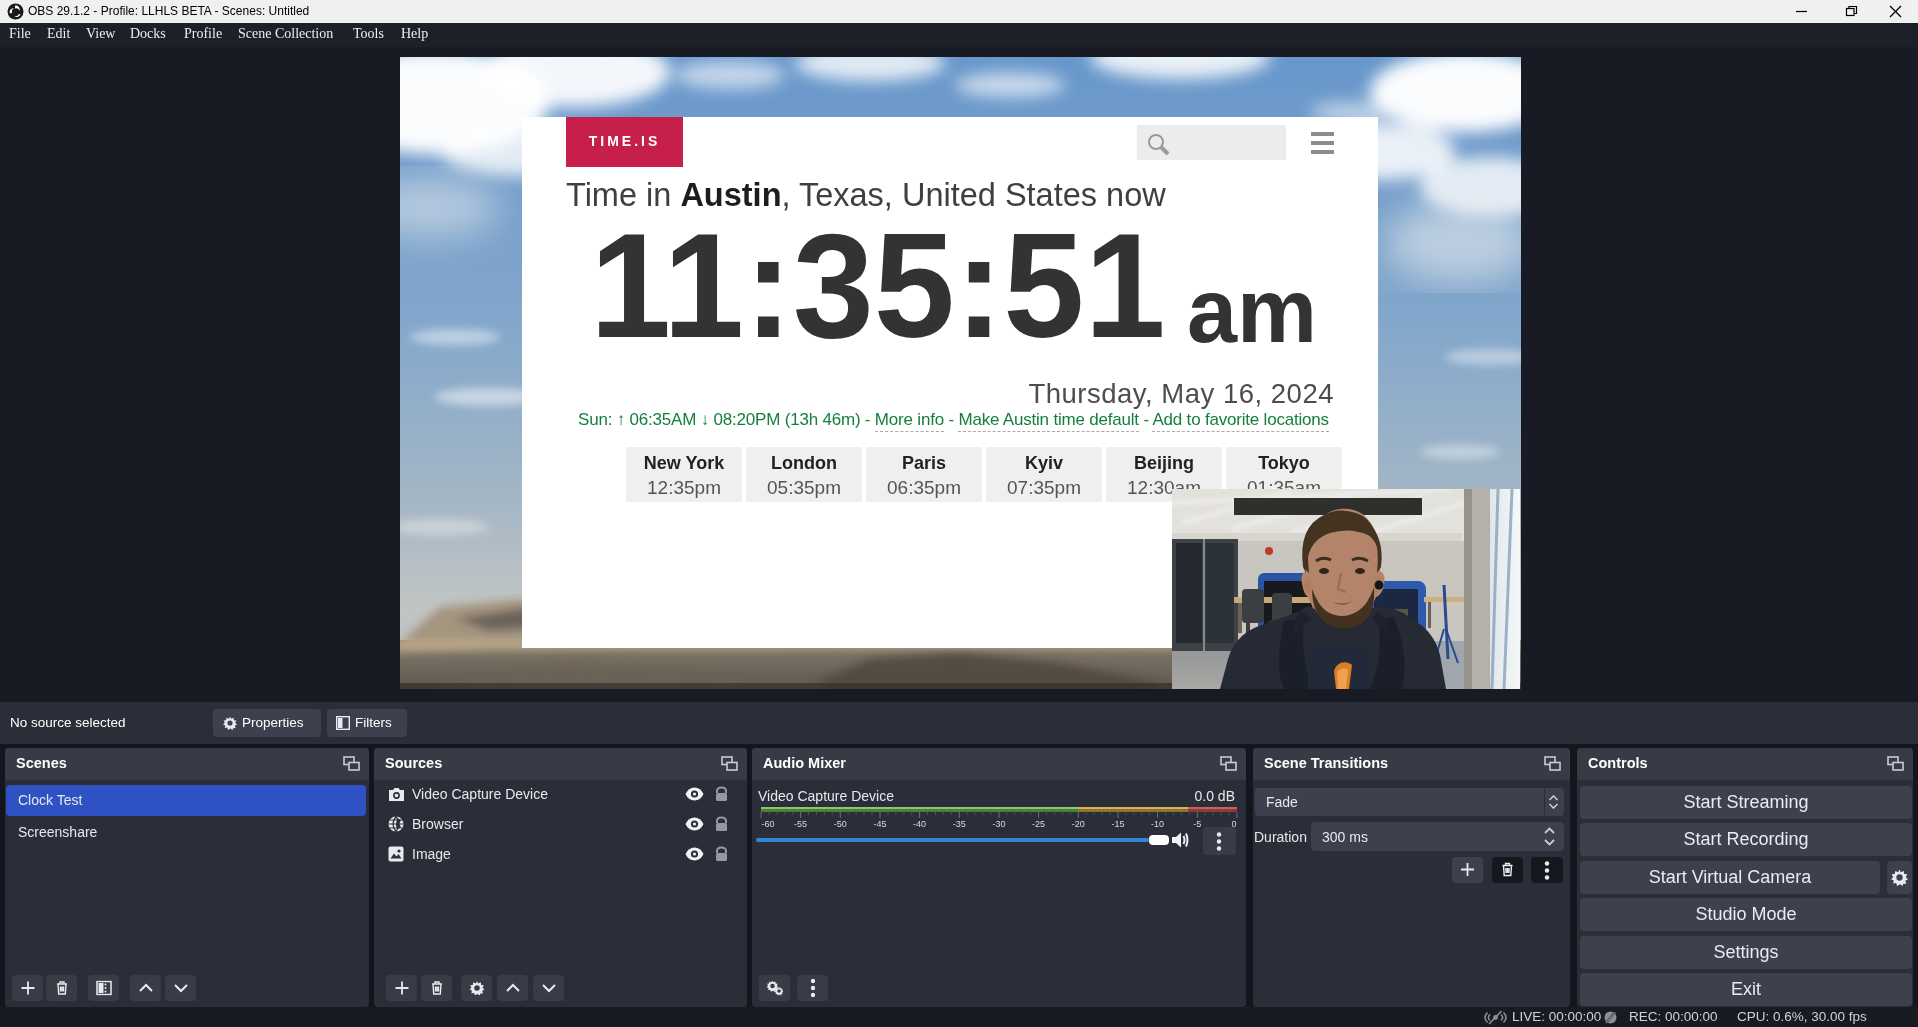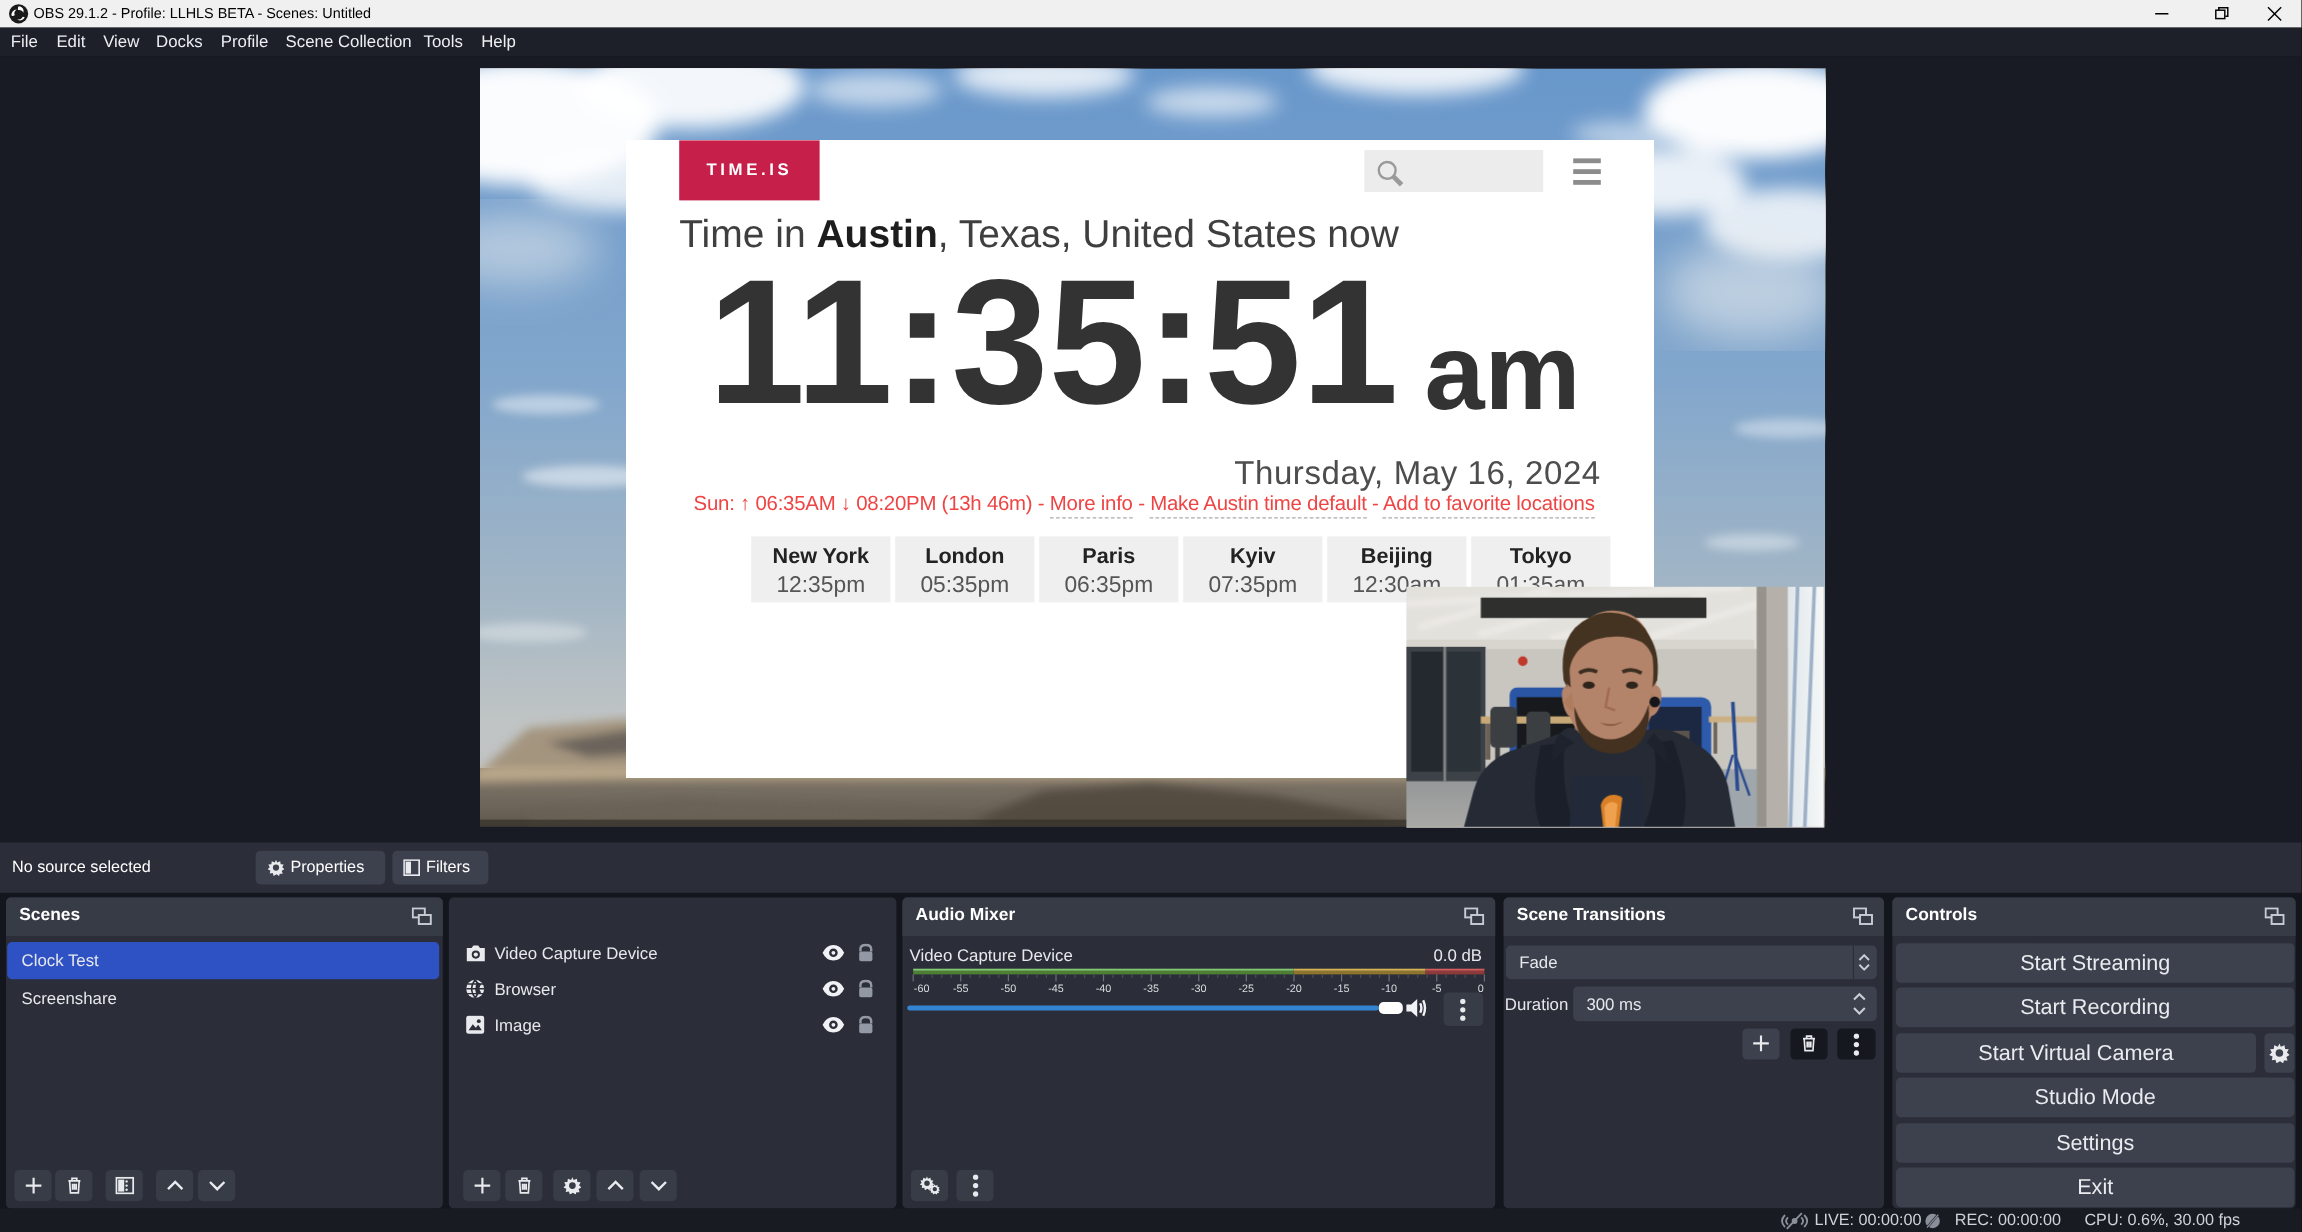--- a/index.html
+++ b/index.html
@@ -4,39 +4,39 @@
 <style>
   * { margin:0; padding:0; box-sizing:border-box; }
   html,body { width:1918px; height:1027px; overflow:hidden; background:#14161d; }
   body { font-family:"Liberation Sans", sans-serif; position:relative; }
   .abs { position:absolute; }
 
   
   #titlebar { left:0; top:0; width:1918px; height:23px; background:#f0f0f0; }
   #titletext { left:28px; top:4px; font-size:12px; color:#000; }
   
-  #menubar { left:0; top:23px; width:1918px; height:24px; background:#1d2028; }
+  #menubar { left:0; top:23px; width:1918px; height:24px; background:#1d2028;font-family:Liberation Serif, serif; }
   .mitem { position:absolute; top:3px; font-size:14px; color:#eceef2; }
 
   
   #preview { left:0; top:47px; width:1918px; height:655px; background:#181b23; }
   #video { left:400px; top:10px; width:1121px; height:632px; }
 
   
   #card { left:122px; top:60px; width:856px; height:531px; background:#fff; color:#333; }
   #redbox { left:44px; top:0px; width:117px; height:50px; background:#c51f4a; }
   #redbox span { position:absolute; left:0; right:0; top:16px; text-align:center; color:#fff; font-size:14px; font-weight:bold; letter-spacing:3px; }
   #searchbox { left:615px; top:8px; width:149px; height:35px; background:#ececec; }
   #burger div { position:absolute; left:789px; width:23px; height:4px; background:#8c8c8c; }
   #heading { left:44px; top:62px; font-size:32.5px; line-height:1; color:#3f3f3f; white-space:nowrap; letter-spacing:0; }
   #heading b { color:#1d1d1d; }
   #clock { left:68px; top:95px; font-size:148px; line-height:1; font-weight:bold; color:#333; white-space:nowrap; transform:scaleX(0.985); transform-origin:0 0; }
   #ampm { left:665px; top:149px; font-size:90px; line-height:1; font-weight:bold; color:#333; }
   #date { left:0; top:263px; width:812px; text-align:right; font-size:27.5px; line-height:1; color:#4d4d4d; letter-spacing:0.5px; }
-  #sunline { left:56px; top:294px; font-size:17px; letter-spacing:-0.2px; line-height:1; color:#ef4444; white-space:nowrap; }
+  #sunline { left:56px; top:294px; font-size:17px; letter-spacing:-0.2px; line-height:1; color:#15803d; white-space:nowrap; }
   #sunline .lnk { border-bottom:1.5px dashed #aaa; padding-bottom:2px; }
   .citybox { position:absolute; top:330px; width:116px; height:55px; background:#efefef; text-align:center; }
   .citybox .cn { font-size:18px; font-weight:bold; color:#222; margin-top:6px; }
   .citybox .ct { font-size:19px; color:#555; margin-top:3px; }
 
   
   #webcam { left:772px; top:432px; width:348px; height:200px; overflow:hidden; }
 
   
   #toolbar { left:0; top:702px; width:1918px; height:42px; background:#2b2e38; }
@@ -347,20 +347,27 @@
         </svg>
       </div>
     <div class="ibtn" style="left:160px">
         <svg width="16" height="10" viewBox="0 0 16 10">
           <path d="M2 2 L8 8 L14 2" fill="none" stroke="#e8eaee" stroke-width="2"></path>
         </svg>
       </div>
   </div>
 
   <div class="panel" style="left:374px;width:373px;">
+    <div class="phead">
+        <span class="ptitle">Sources</span>
+      <svg class="popout" width="17" height="15" viewBox="0 0 17 15">
+          <rect x="1" y="1" width="10" height="7.5" fill="none" stroke="#c8ccd4" stroke-width="1.6"></rect>
+          <rect x="6" y="6.5" width="10" height="7.5" fill="#373b46" stroke="#c8ccd4" stroke-width="1.6"></rect>
+        </svg>
+    </div>
     <div class="sitem" style="top:38px;">
       <svg class="abs" style="left:14px;top:1px" width="17" height="15" viewBox="0 0 17 15">
           <path d="M1 3 H5 L6.5 1 H10.5 L12 3 H16 V14 H1 Z" fill="#e8eaee"></path>
           <circle cx="8.5" cy="8.5" r="3.4" fill="#2b2e38"></circle>
           <circle cx="8.5" cy="8.5" r="1.8" fill="#e8eaee"></circle>
         </svg>
       <span style="position:absolute;left:38px;top:0">Video Capture Device</span>
       <svg class="abs" style="left:311px;top:1px" width="19" height="14" viewBox="0 0 19 14">
           <path d="M9.5 0.5 Q15.5 0.5 18.5 7 Q15.5 13.5 9.5 13.5 Q3.5 13.5 0.5 7 Q3.5 0.5 9.5 0.5 Z" fill="#f0f2f5"></path>
           <circle cx="9.5" cy="7" r="3.6" fill="#2b2e38"></circle>

